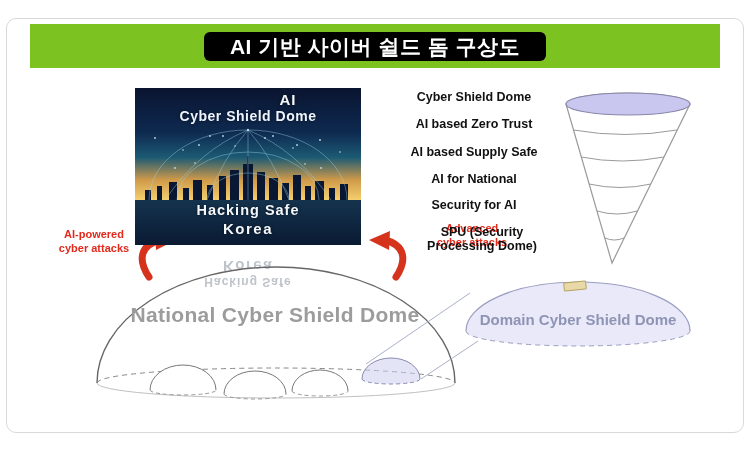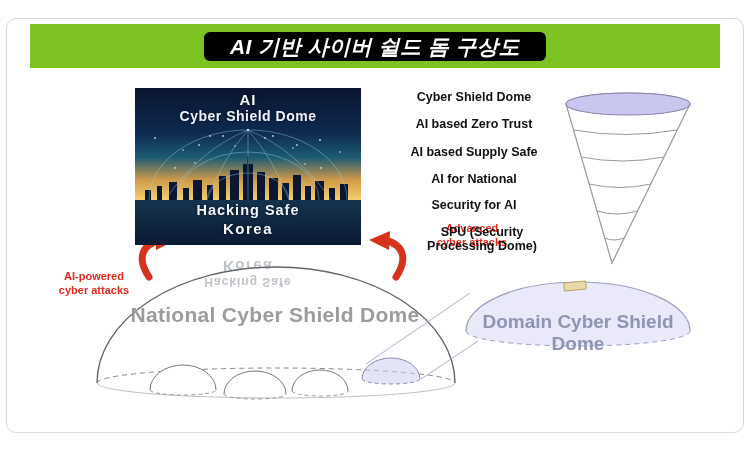--- a/index.html
+++ b/index.html
@@ -3,45 +3,45 @@
 <meta charset="utf-8">
 <style>
   html,body{margin:0;padding:0;background:#fff;}
   .canvas{position:relative;width:750px;height:450px;background:#ffffff;overflow:hidden;
           font-family:"Liberation Sans",sans-serif;}
   .frame{position:absolute;left:6px;top:18px;width:736px;height:413px;
          border:1px solid #d9d9d9;border-radius:10px;}
   .header-bar{position:absolute;left:30px;top:24px;width:690px;height:44px;background:#7cc220;
               display:flex;align-items:center;justify-content:center;}
   .title-box{background:#000;color:#fff;font-weight:bold;font-size:21px;line-height:1;
-             padding:4px 26px;border-radius:6px;letter-spacing:.5px;white-space:nowrap;font-style:italic;}
+             padding:4px 26px;border-radius:6px;letter-spacing:.5px;white-space:nowrap;}
   .overlay{position:absolute;left:0;top:0;pointer-events:none;}
   .shield-img{position:absolute;left:135px;top:88px;width:226px;height:157px;overflow:hidden;}
   .img-text{position:absolute;left:0;width:100%;text-align:center;color:#f3f6fb;font-weight:bold;
             text-shadow:0 0 3px rgba(0,0,0,.6);}
-  .img-title1{top:3px;font-size:15px;letter-spacing:1px;}
+  .img-title1{top:3px;font-size:15px;letter-spacing:1px;padding-left:40px;}
   .img-title2{top:20px;font-size:14px;letter-spacing:.5px;color:#eef4ff;}
   .img-slogan1{top:114px;font-size:14.5px;letter-spacing:1px;}
   .img-slogan2{top:132px;font-size:15px;letter-spacing:1.5px;}
   .reflection{position:absolute;left:135px;top:247px;width:226px;height:42px;overflow:hidden;
               transform:scaleY(-1);opacity:.42;color:#66727f;font-weight:bold;text-align:center;}
   .reflection .r1{font-size:12px;letter-spacing:1px;}
   .reflection .r2{font-size:15px;letter-spacing:1.5px;}
   .attack{position:absolute;text-align:center;font-weight:bold;font-size:11px;line-height:1.3;
           color:#e02b1d;}
-  .attack-left{left:50px;top:227px;width:88px;margin-top:42px;}
+  .attack-left{left:50px;top:227px;width:88px;}
   .attack-right{left:391px;top:221px;width:82px;margin-left:40px;}
   .flabel{position:absolute;left:390px;width:168px;text-align:center;font-weight:bold;
           font-size:12.5px;color:#111;white-space:nowrap;}
   .fl0{top:90px;}.fl1{top:117px;}.fl2{top:145px;}.fl3{top:172px;}.fl4{top:198px;}
   .fl5{top:225px;left:398px;}.fl6{top:239px;left:398px;}
   .national-label{position:absolute;left:130px;top:303px;width:290px;text-align:center;
                   font-size:21px;font-weight:bold;color:#9c9c9c;letter-spacing:.3px;}
   .domain-label{position:absolute;left:470px;top:311px;width:216px;text-align:center;
-                font-size:19px;font-weight:bold;color:#8e94b4;}
+                font-size:15px;font-weight:bold;color:#8e94b4;}
 </style>
 </head>
 <body>
 
 <div class="canvas">
 
   <div class="frame"></div>
 
   <div class="header-bar">
     <div class="title-box">AI 기반 사이버 쉴드 돔 구상도</div>

